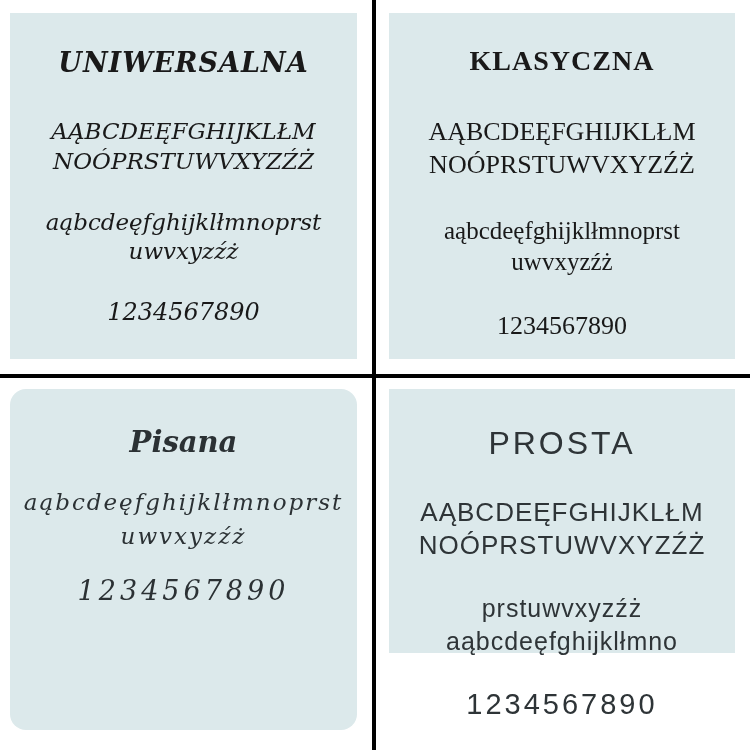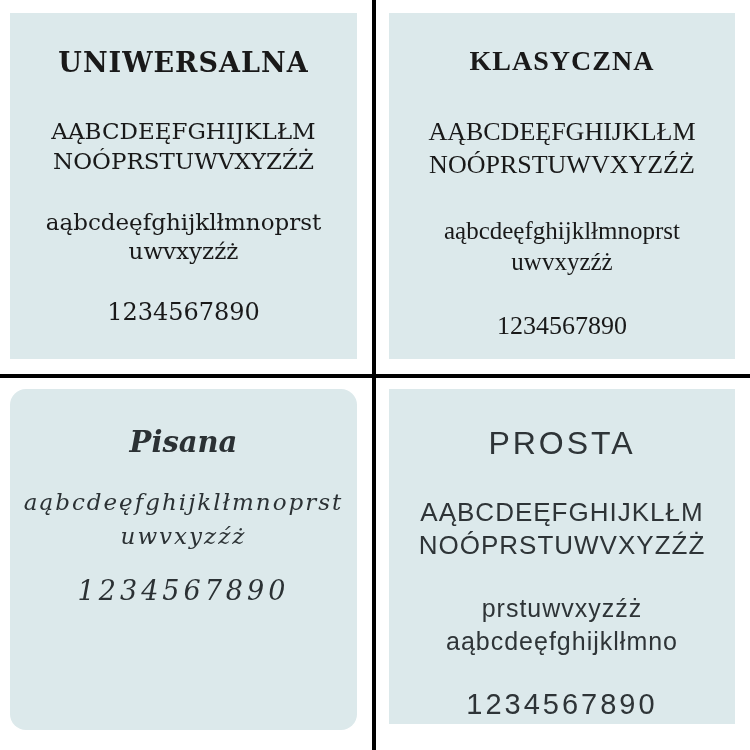--- a/index.html
+++ b/index.html
@@ -36,24 +36,24 @@
     text-align: center;
     z-index: 1;
   }
   .panel .title   { margin: 0; font-weight: normal; }
   .panel .line    { white-space: nowrap; }
 
   
   .p0 { left: 10px;  top: 13px;  width: 347px; height: 346px; }
   .p1 { left: 389px; top: 13px;  width: 346px; height: 346px; }
   .p2 { left: 10px;  top: 389px; width: 347px; height: 341px; border-radius: 16px; }
-  .p3 { left: 389px; top: 389px; width: 346px; height: 335px; }
+  .p3 { left: 389px; top: 389px; width: 346px; height: 264px; }
 
   
-  .p0 { color: #191919; font-family: "DejaVu Serif", serif; }
+  .p0 { color: #191919; font-family: "DejaVu Serif", serif; font-style: italic; }
   .p0 .title  { margin-top: 34px; font-size: 27px; font-weight: bold; letter-spacing: 1px; }
   .p0 .upper  { margin-top: 38px; font-size: 23px; line-height: 30px; }
   .p0 .lower  { margin-top: 32px; font-size: 23px; line-height: 29px; }
   .p0 .digits { margin-top: 32px; font-size: 24px; }
 
   
   .p1 { color: #191919; font-family: "Liberation Serif", serif; }
   .p1 .title  { margin-top: 32px; font-size: 28px; font-weight: bold; letter-spacing: 1px; }
   .p1 .upper  { margin-top: 38px; font-size: 26px; line-height: 33px; }
   .p1 .lower  { margin-top: 34px; font-size: 25px; line-height: 31px; }

